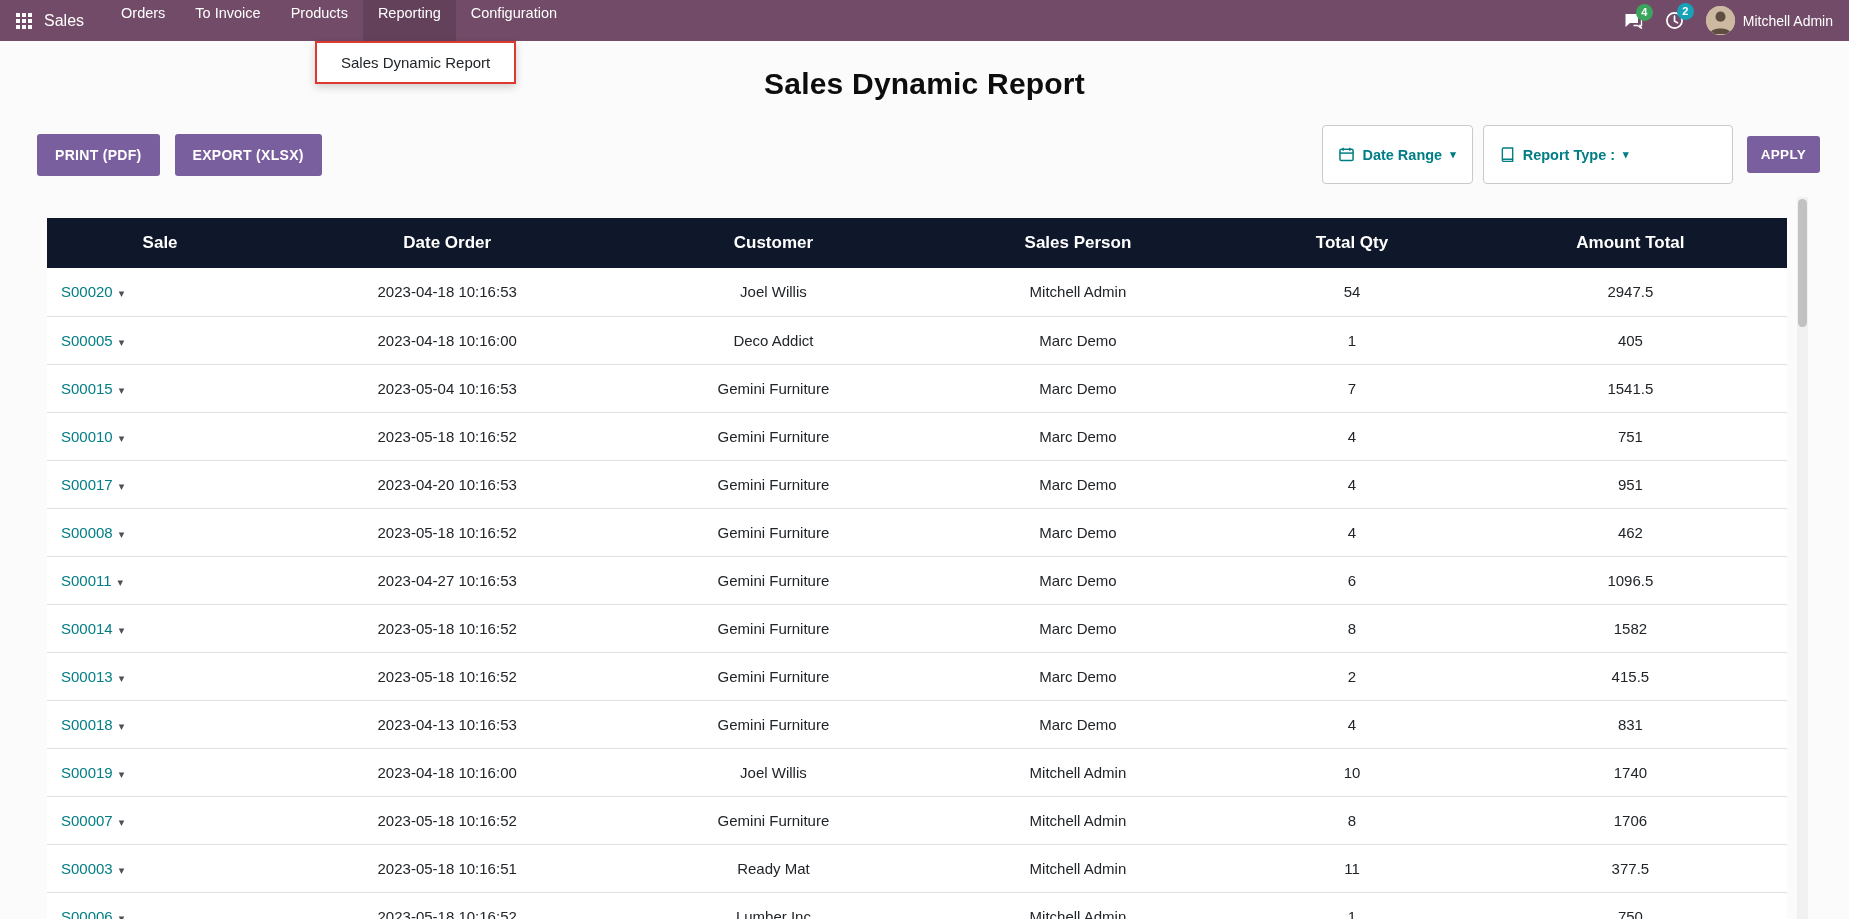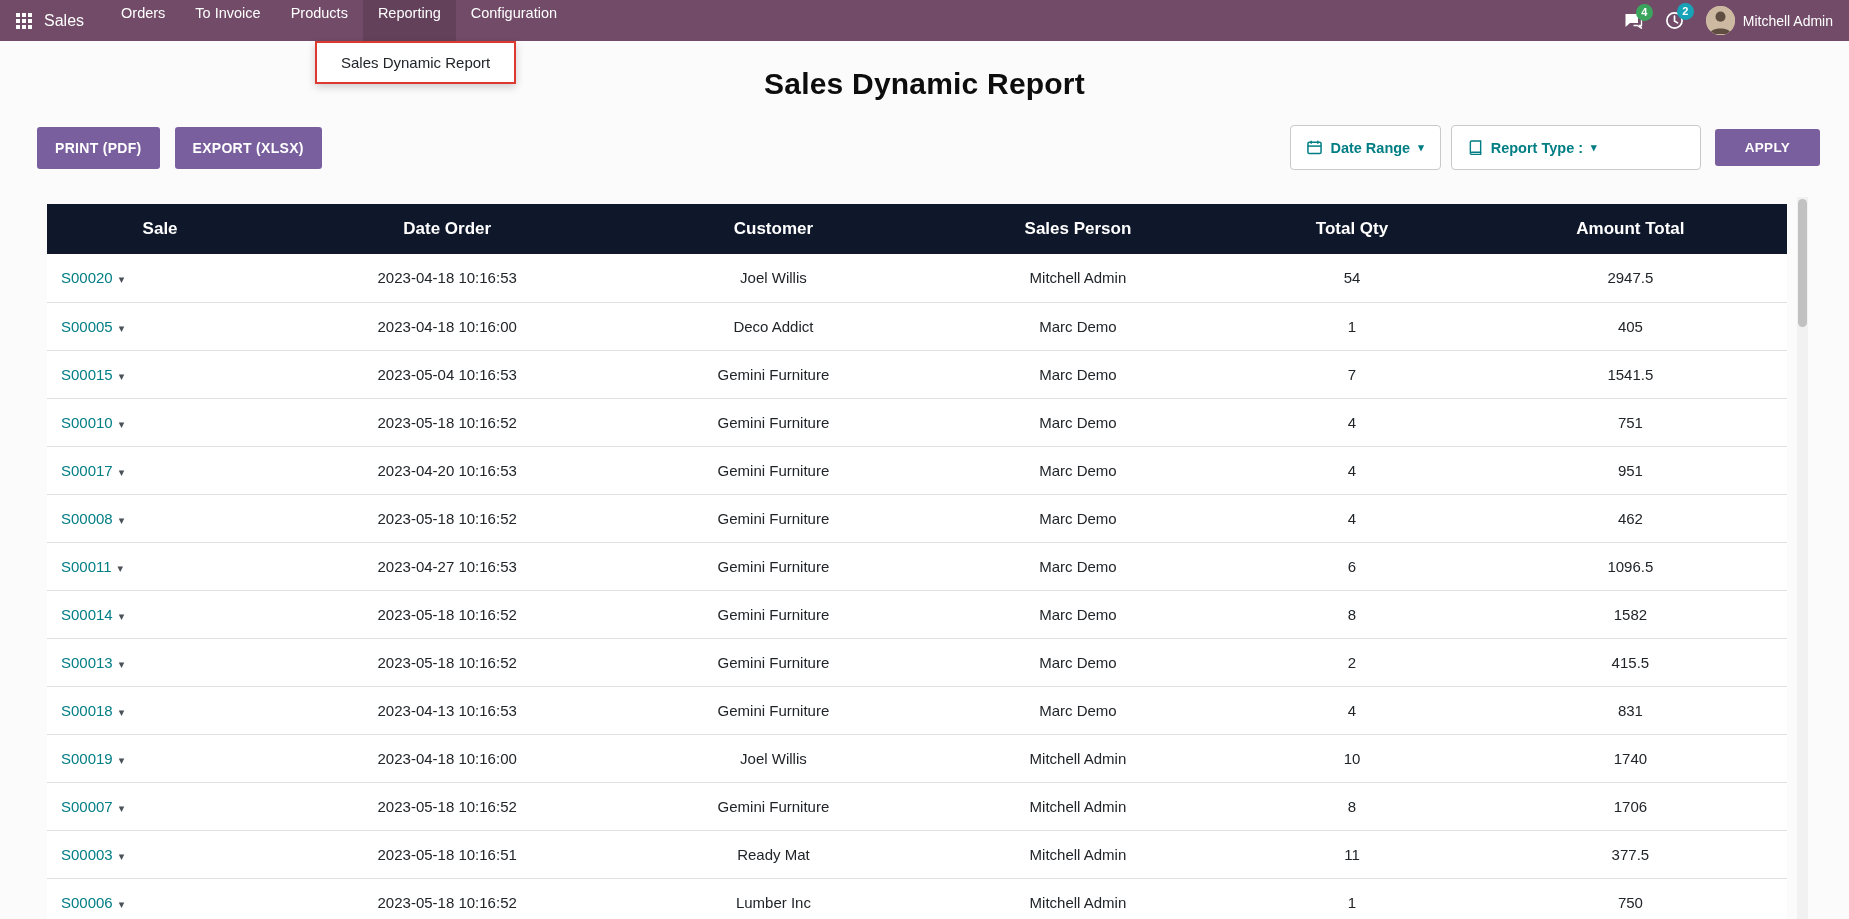--- a/index.html
+++ b/index.html
@@ -62,31 +62,31 @@
   .btn-purple {
     background:#7A5F9E; color:#fff; border:none; border-radius:3px;
     font-size:14px; font-weight:700; padding:13px 18px; cursor:pointer;
     font-family:inherit; letter-spacing:.3px;
   }
   .btn-purple + .btn-purple { margin-left:15px; }
 
   .filters { margin-left:auto; display:flex; align-items:center; }
   .filter-box {
     background:#fff; border:1px solid #c9c9c9; border-radius:4px;
-    height:45px; display:flex; align-items:center;
+    height:59px; display:flex; align-items:center;
   }
   .filter-box + .filter-box { margin-left:10px; }
   .btn-filter {
     display:flex; align-items:center; gap:8px; color:#017E84; font-weight:700;
     font-size:14.5px; padding:0 16px; background:transparent; border:none;
     cursor:pointer; font-family:inherit; white-space:nowrap; height:100%;
   }
   .caret { font-size:11px; line-height:1; }
   .report-type-box { width:250px; }
-  .btn-apply { margin-left:14px; padding:11px 30px; font-size:13.5px; }
+  .btn-apply { margin-left:14px; padding:11px 14px; font-size:13.5px; }
 
   
   .report-table {
     border-collapse:collapse; margin:34px 0 0 47px; width:1740px; background:#fff;
     table-layout:fixed;
   }
   .report-table thead th {
     background:#0f172a; color:#fff; font-size:17px; font-weight:700;
     height:50px; text-align:center;
   }

